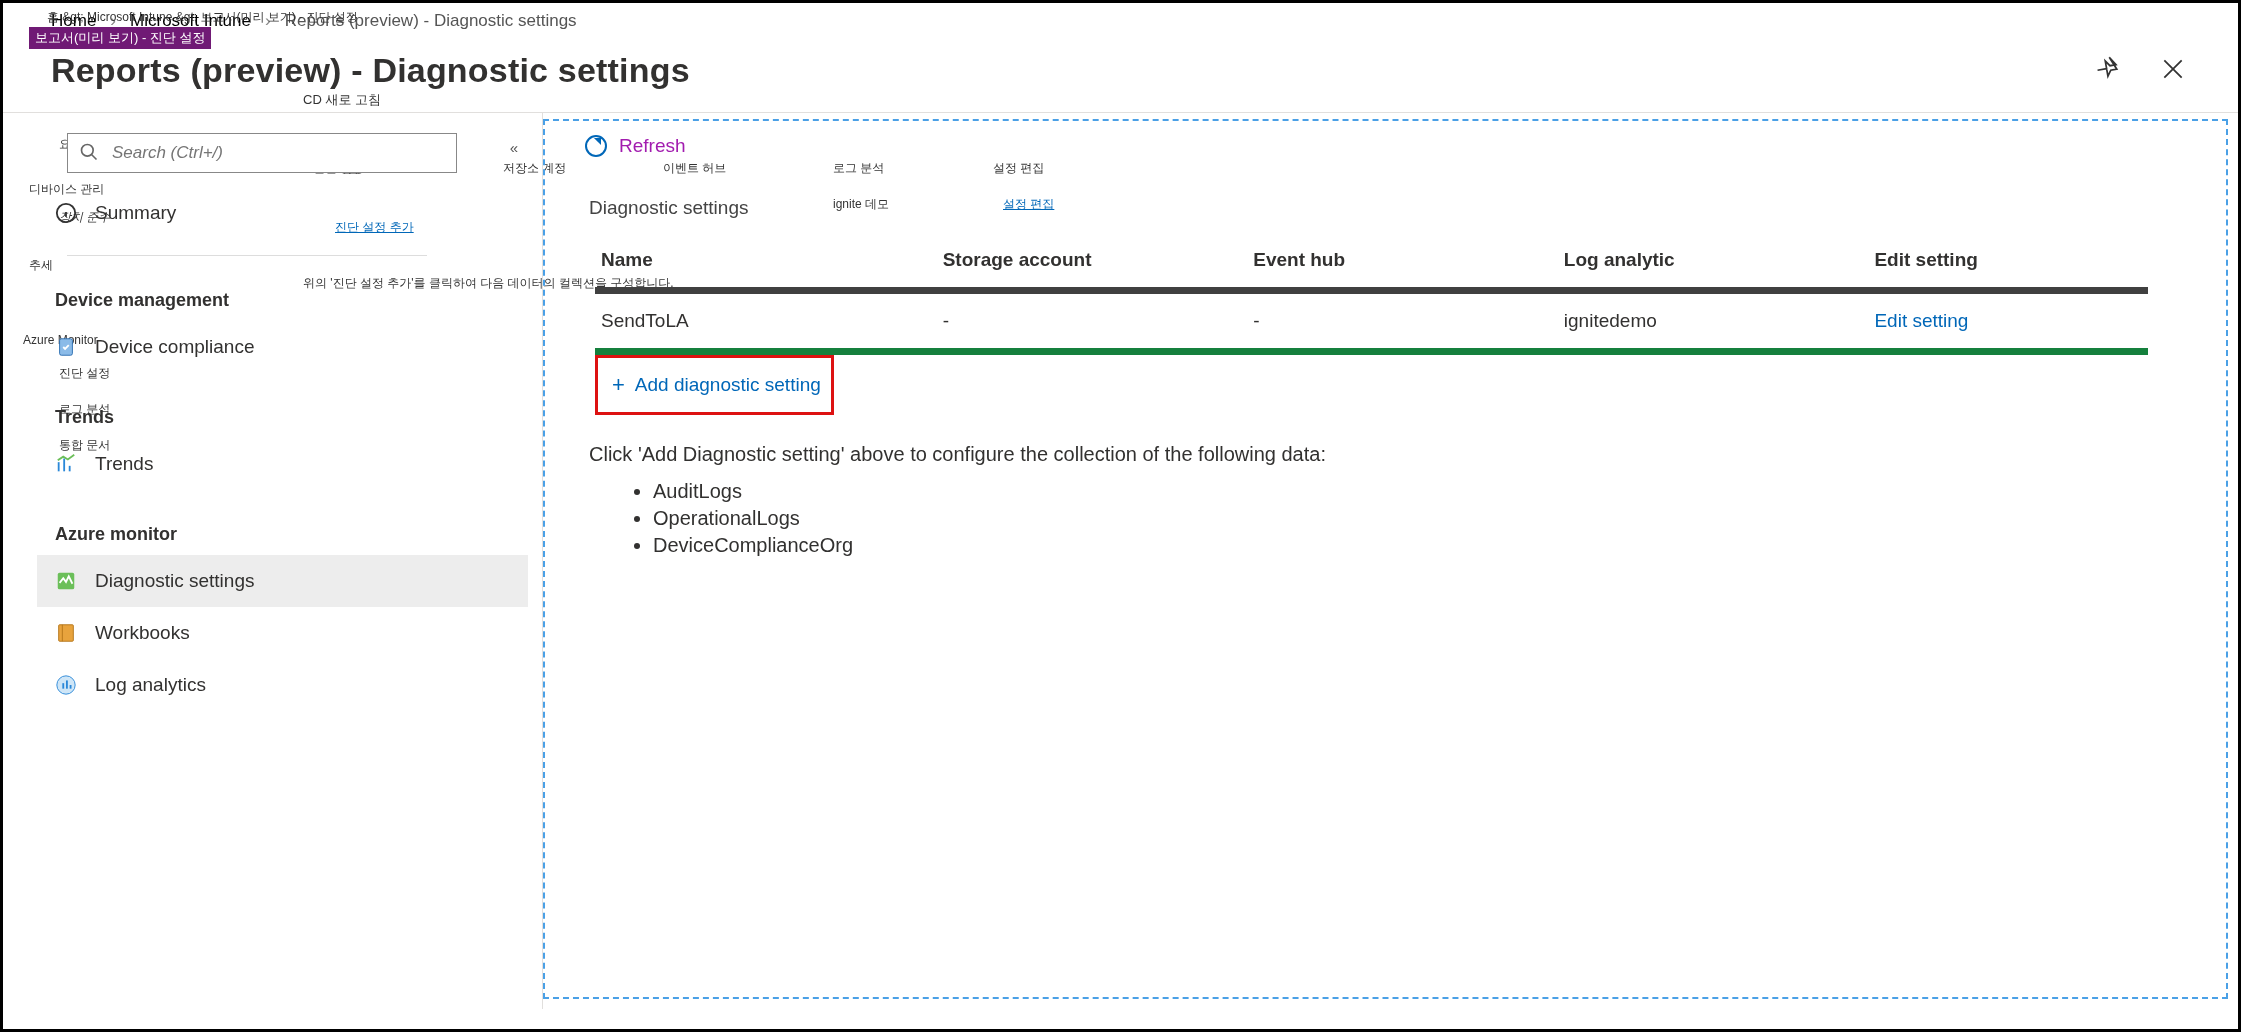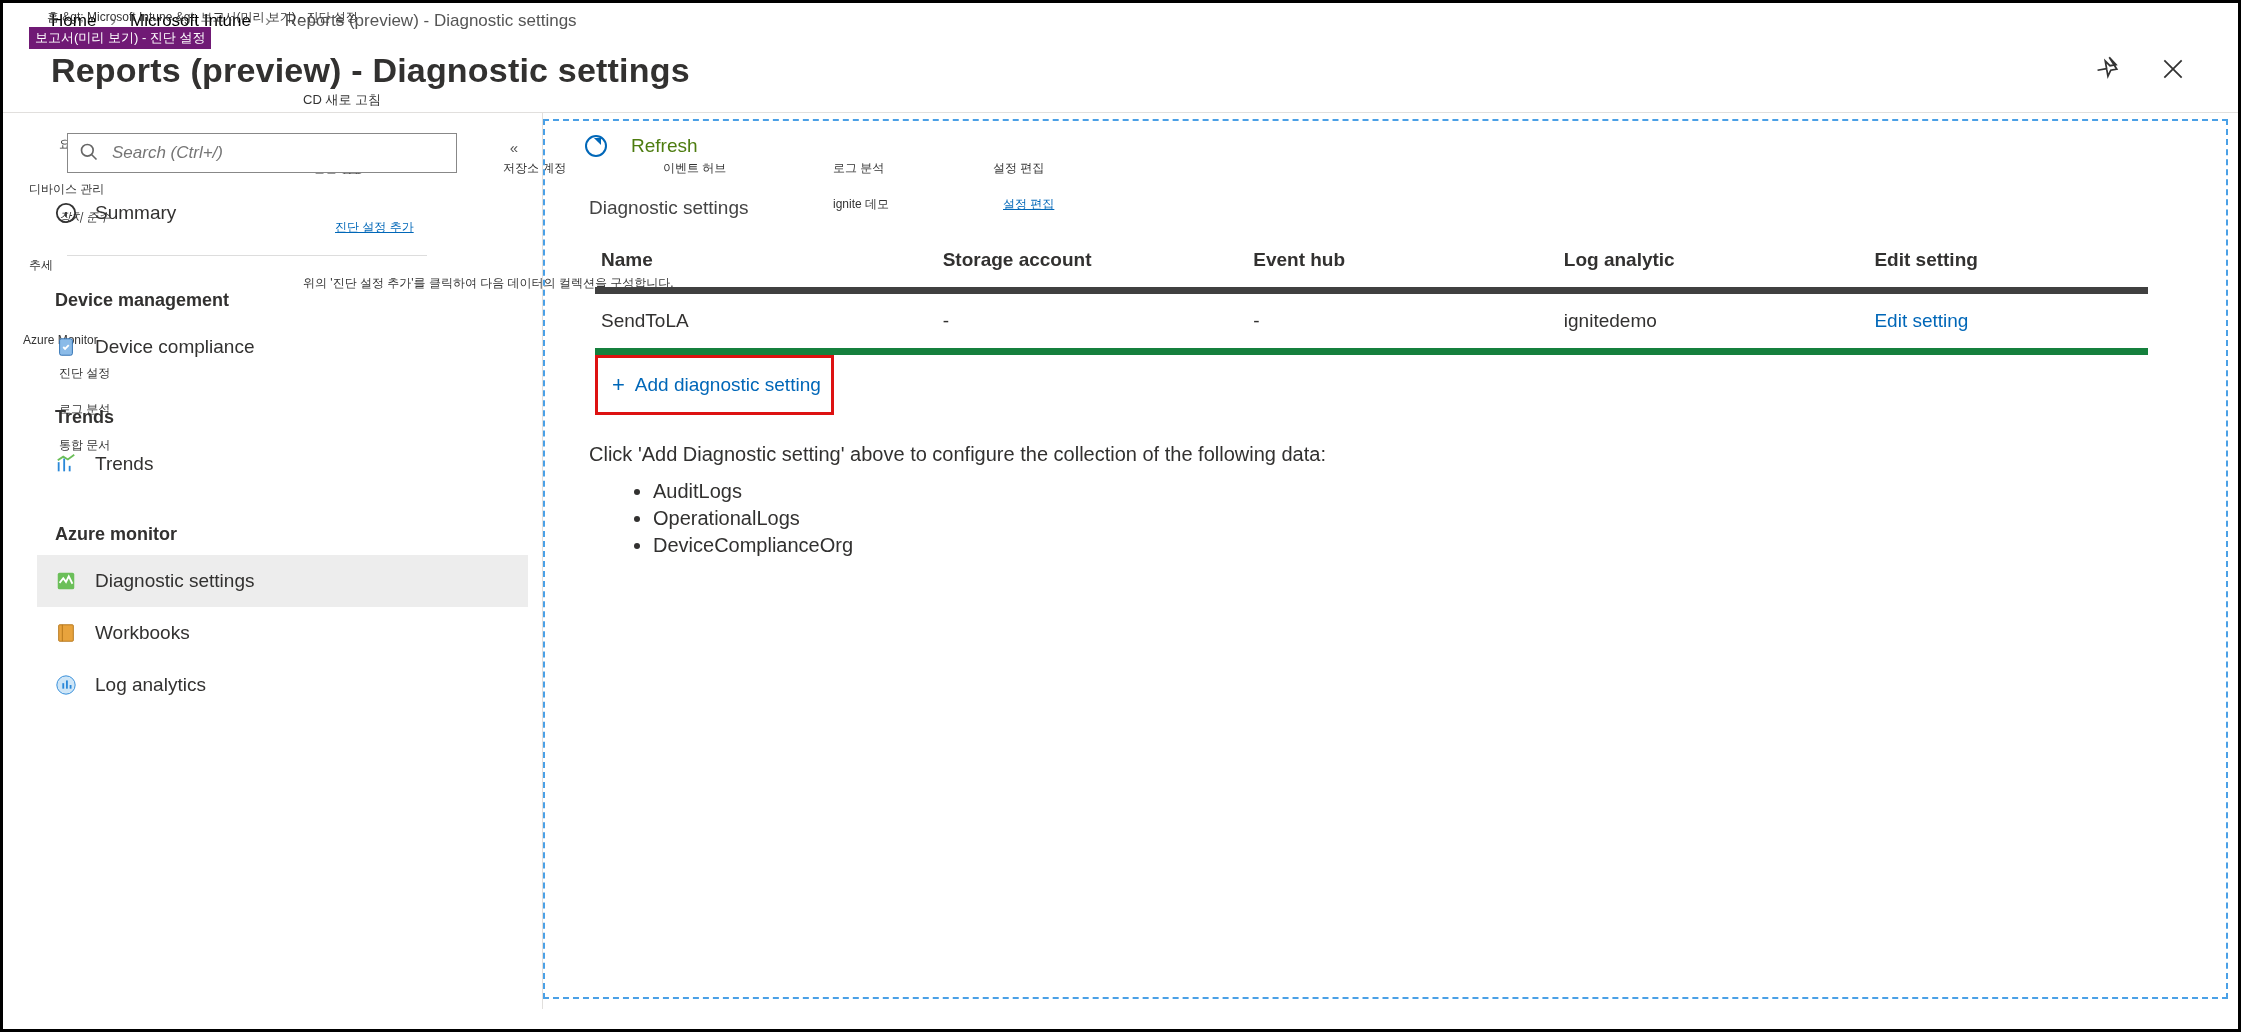--- a/index.html
+++ b/index.html
@@ -85,21 +85,21 @@
   }
 
   
   .main {
     flex: 1;
     border: 2px dashed #4aa0e6;
     margin: 6px 10px 10px 0;
     padding: 14px 40px 0 40px;
     position: relative;
   }
-  .toolbar { display: flex; align-items: center; gap: 24px; font-size: 19px; color: #4d7c0f; margin-bottom: 40px; }
+  .toolbar { display: flex; align-items: center; gap: 12px; font-size: 19px; color: #a21caf; margin-bottom: 40px; }
   .toolbar .ref-ic {
     width: 22px; height: 22px; border: 2px solid #0067b8; border-radius: 50%;
     position: relative;
   }
   .toolbar .ref-ic::after {
     content: ""; position: absolute; top: -4px; left: 9px;
     border: 5px solid transparent; border-bottom-color: #0067b8;
     transform: rotate(45deg);
   }
 

